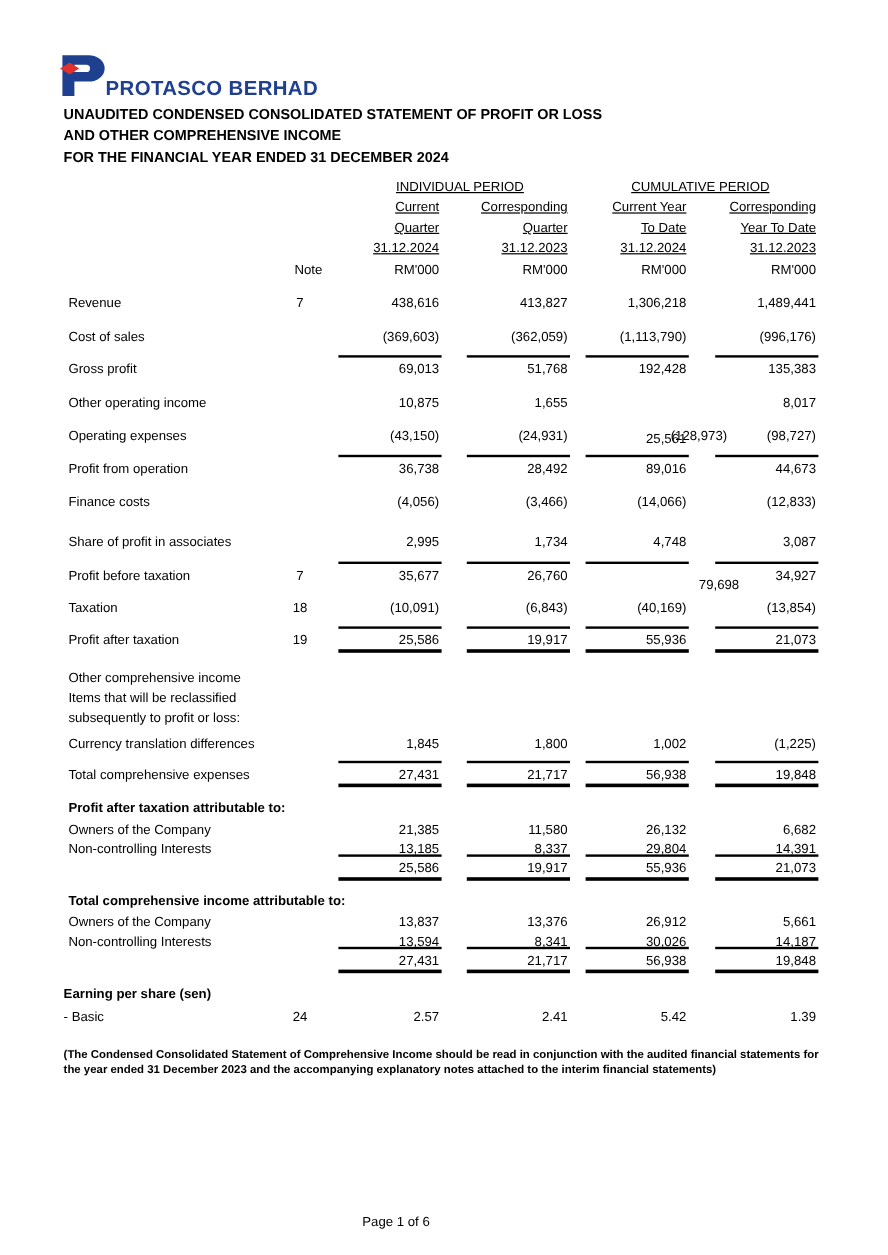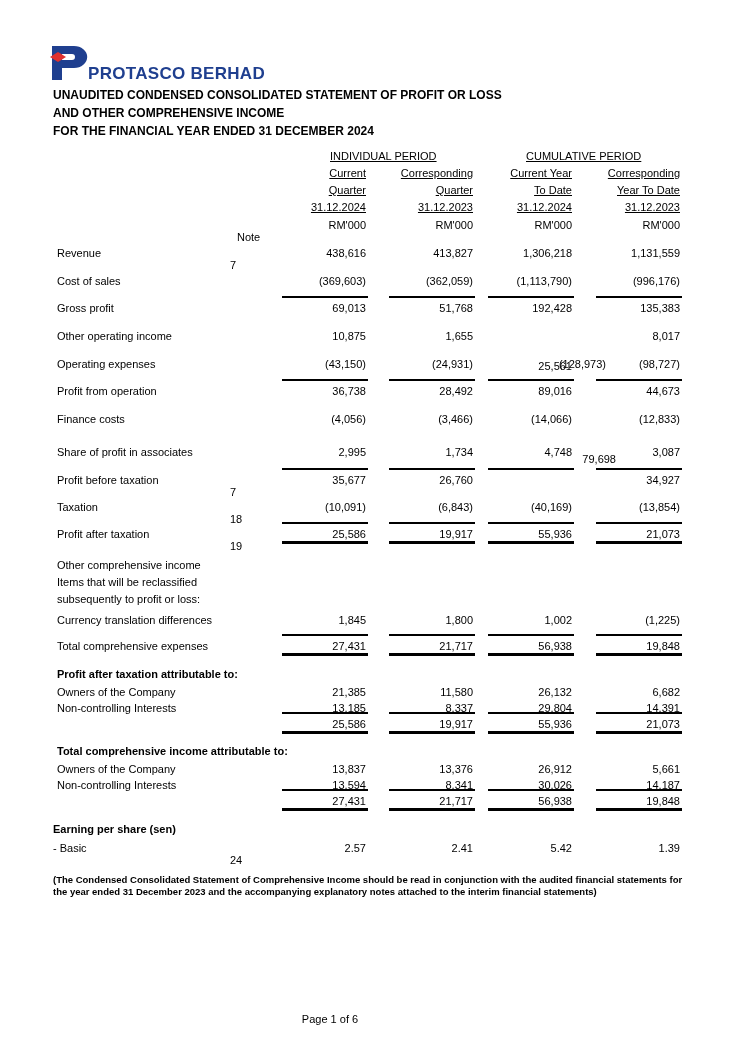--- a/index.html
+++ b/index.html
@@ -6,21 +6,21 @@
   body { width:740px; height:1046px; position:relative; font-family:"Liberation Sans", sans-serif; color:#000; overflow:hidden; }
   .abs { position:absolute; }
   .logo { left:48px; top:44px; width:44px; height:38px; }
   .brand { left:88px; top:64px; font-size:17px; font-weight:bold; color:#1f3f8f; letter-spacing:0.3px; }
   .title { left:53px; font-size:12px; font-weight:bold; }
   .t1 { top:88px; } .t2 { top:106px; } .t3 { top:124px; }
   .hdr { font-size:11px; text-decoration:underline; text-align:right; }
   .lbl { left:57px; font-size:11px; }
   .bold { font-weight:bold; }
   .num { font-size:11px; text-align:right; width:110px; }
-  .note { font-size:11px; text-align:left; width:40px; left:230px;margin-top:12px; }
+  .note { font-size:11px; text-align:center; width:40px; left:230px; }
   .c1 { left:256px; } .c2 { left:363px; } .c3 { left:462px; } .c4 { left:570px; }
   .line { height:2px; background:#000; width:86px; }
   .l1 { left:282px; } .l2 { left:389px; } .l3 { left:488px; } .l4 { left:596px; }
   .foot { left:53px; top:874px; font-size:9.5px; font-weight:bold; width:640px; line-height:12px; }
   .page { left:0; width:660px; text-align:center; top:1013px; font-size:11px; }
 </style>
 </head>
 <body>
 
 <svg class="abs logo" viewBox="0 0 44 38">
@@ -55,21 +55,21 @@
 <div class="abs num c2" style="top:219px;">RM'000</div>
 <div class="abs num c3" style="top:219px;">RM'000</div>
 <div class="abs num c4" style="top:219px;">RM'000</div>
 
 <div id="rows">
     <div class="abs lbl" style="top:247px;">Revenue</div>
     <div class="abs note" style="top:247px;">7</div>
     <div class="abs num c1" style="top:247px;">438,616</div>
     <div class="abs num c2" style="top:247px;">413,827</div>
     <div class="abs num c3" style="top:247px;">1,306,218</div>
-    <div class="abs num c4" style="top:247px;">1,131,559</div>
+    <div class="abs num c4" style="top:247px;">1,489,441</div>
     <div class="abs lbl" style="top:275px;">Cost of sales</div>
     <div class="abs num c1" style="top:275px;">(369,603)</div>
     <div class="abs num c2" style="top:275px;">(362,059)</div>
     <div class="abs num c3" style="top:275px;">(1,113,790)</div>
     <div class="abs num c4" style="top:275px;">(996,176)</div>
     <div class="abs lbl" style="top:302px;">Gross profit</div>
     <div class="abs num c1" style="top:302px;">69,013</div>
     <div class="abs line l1" style="top:296px;"></div>
     <div class="abs num c2" style="top:302px;">51,768</div>
     <div class="abs line l2" style="top:296px;"></div>
@@ -105,21 +105,21 @@
     <div class="abs num c1" style="top:446px;">2,995</div>
     <div class="abs num c2" style="top:446px;">1,734</div>
     <div class="abs num c3" style="top:446px;">4,748</div>
     <div class="abs num c4" style="top:446px;">3,087</div>
     <div class="abs lbl" style="top:474px;">Profit before taxation</div>
     <div class="abs note" style="top:474px;">7</div>
     <div class="abs num c1" style="top:474px;">35,677</div>
     <div class="abs line l1" style="top:468px;"></div>
     <div class="abs num c2" style="top:474px;">26,760</div>
     <div class="abs line l2" style="top:468px;"></div>
-    <div class="abs num c3" style="top:453px;padding-left:44px;">79,698</div>
+    <div class="abs num c3" style="top:482px;padding-left:44px;">79,698</div>
     <div class="abs line l3" style="top:468px;"></div>
     <div class="abs num c4" style="top:474px;">34,927</div>
     <div class="abs line l4" style="top:468px;"></div>
     <div class="abs lbl" style="top:501px;">Taxation</div>
     <div class="abs note" style="top:501px;">18</div>
     <div class="abs num c1" style="top:501px;">(10,091)</div>
     <div class="abs num c2" style="top:501px;">(6,843)</div>
     <div class="abs num c3" style="top:501px;">(40,169)</div>
     <div class="abs num c4" style="top:501px;">(13,854)</div>
     <div class="abs lbl" style="top:528px;">Profit after taxation</div>

